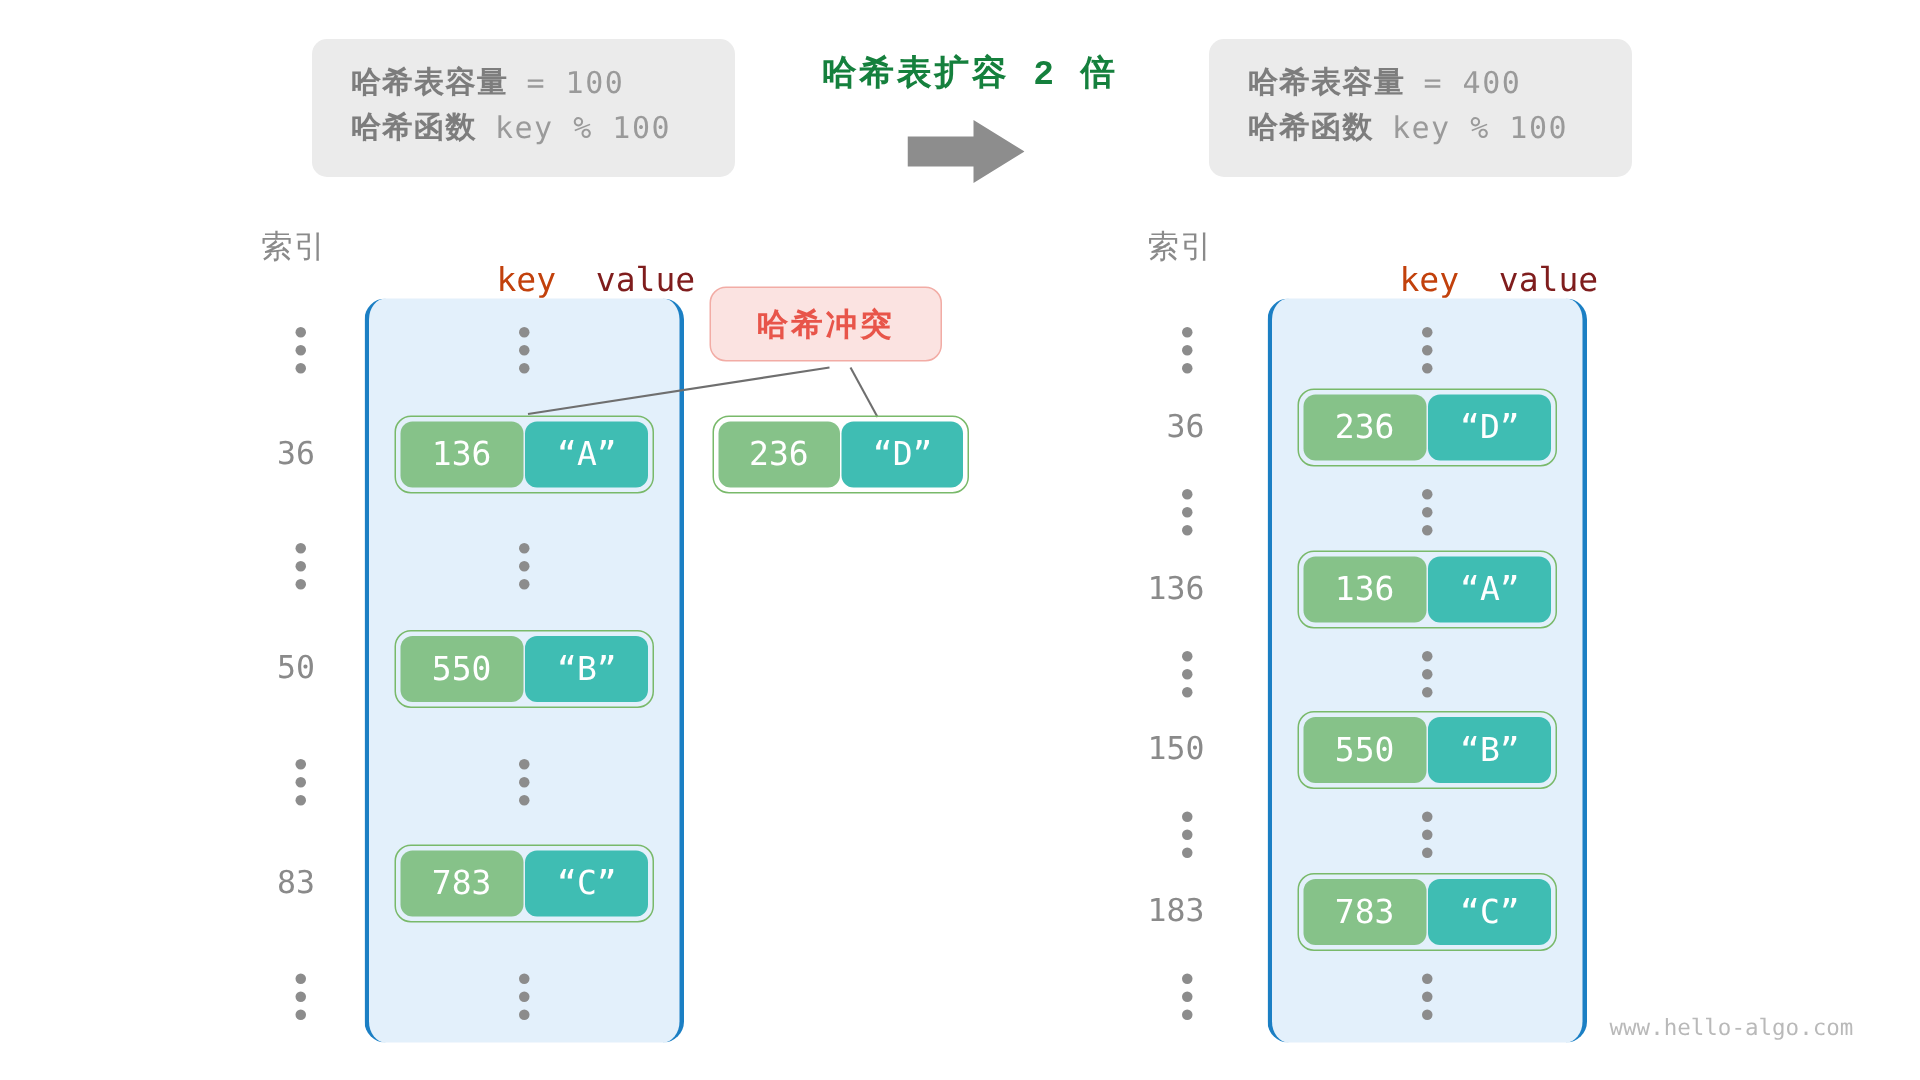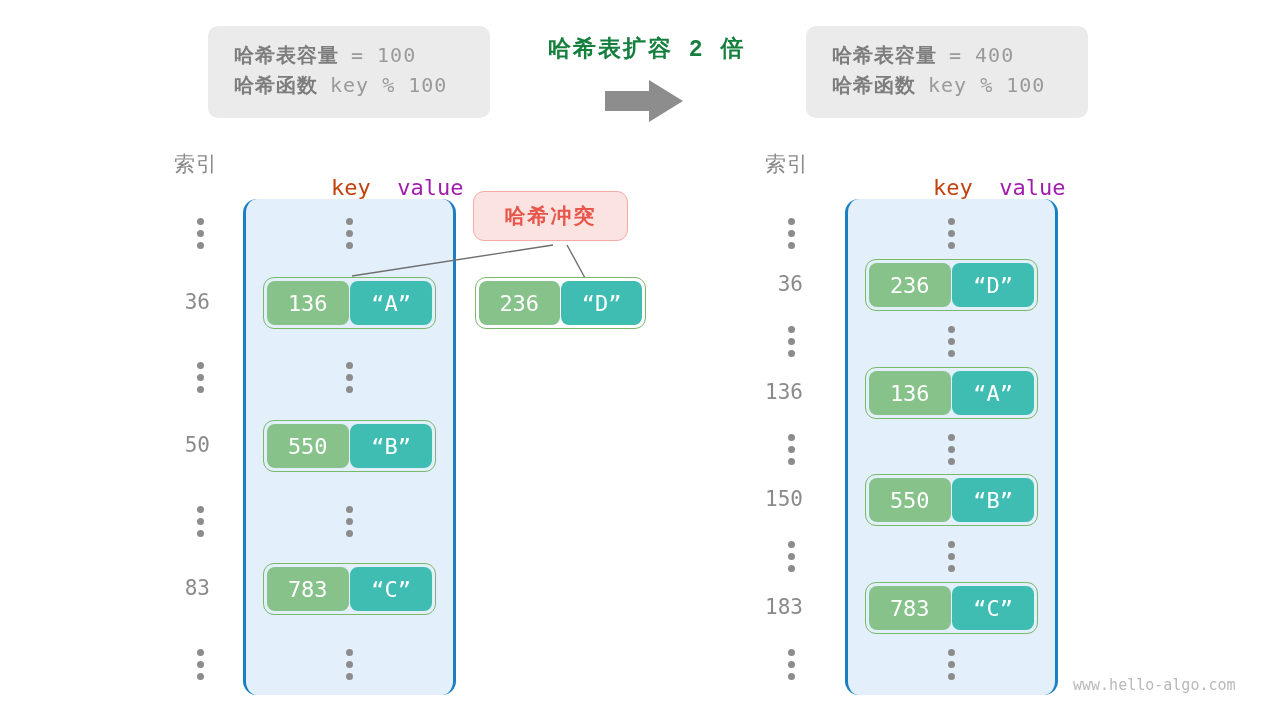--- a/index.html
+++ b/index.html
@@ -64,21 +64,21 @@
     letter-spacing:1px;
   }
   .kv-header{
     position:absolute;
     font-size:22px;
     font-family:"DejaVu Sans Mono", monospace;
     white-space:pre;
     letter-spacing:0px;
   }
   .kv-key{color:#c2410c;}
-  .kv-value{color:#a21caf;}
+  .kv-value{color:#7f1d1d;}
 
   
   .bucket-box{
     position:absolute;
     background:#e3f0fb;
     border-left:3px solid #1b7fc4;
     border-right:3px solid #1b7fc4;
     border-radius:14px;
     box-sizing:border-box;
   }

